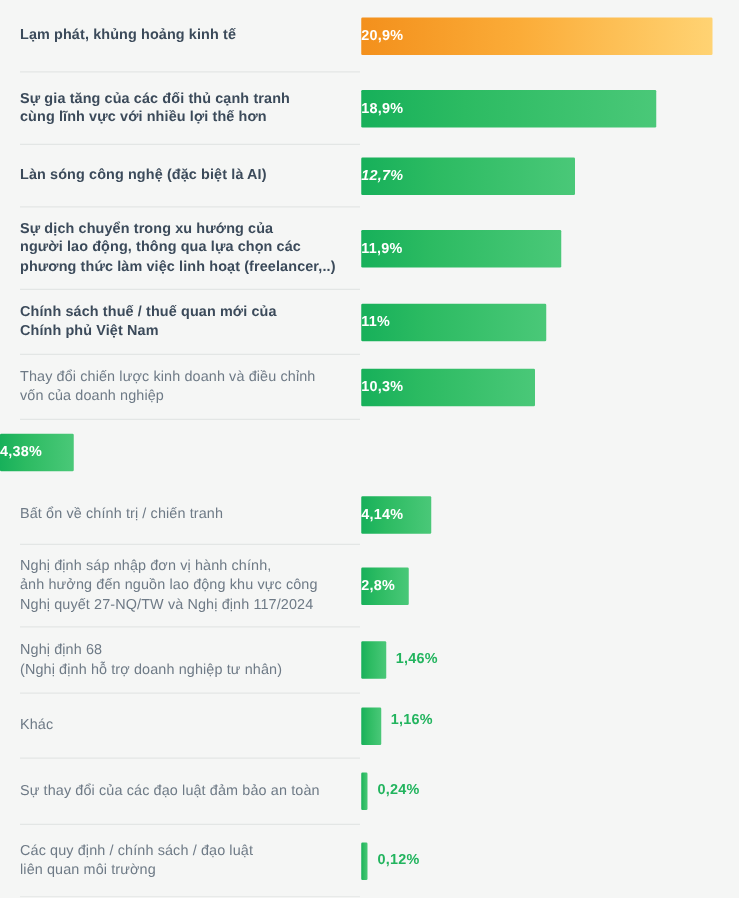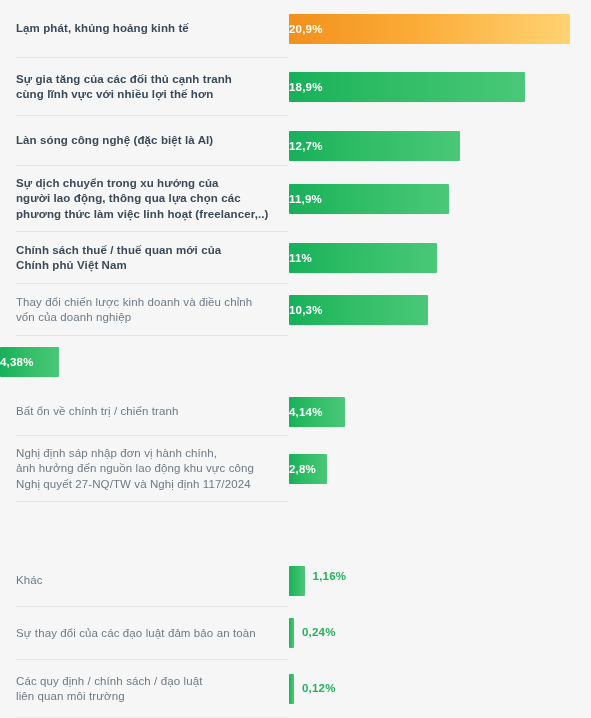--- a/index.html
+++ b/index.html
@@ -133,21 +133,21 @@
         <div class="bar green" style="width: 236px; margin-top: 14px;">
           <span class="val-inside">18,9%</span>
         </div>
       </div>
     </div>
     <div class="row emph" style="top: 116px; height: 50px;">
       <div class="label-cell">
         <div class="label-text">Làn sóng công nghệ (đặc biệt là AI)</div>
         <div class="divider"></div>
       </div>
-      <div class="bar-cell" style="align-items: center;">
+      <div class="bar-cell" style="align-items: flex-start; font-style: italic;">
         <div class="bar green" style="width: 170.815px; margin-top: 10px;">
           <span class="val-inside">12,7%</span>
         </div>
       </div>
     </div>
     <div class="row emph" style="top: 166px; height: 66px;">
       <div class="label-cell">
         <div class="label-text">Sự dịch chuyển trong xu hướng của
 người lao động, thông qua lựa chọn các
 phương thức làm việc linh hoạt (freelancer,..)</div>
@@ -207,20 +207,31 @@
 ảnh hưởng đến nguồn lao động khu vực công
 Nghị quyết 27-NQ/TW và Nghị định 117/2024</div>
         <div class="divider"></div>
       </div>
       <div class="bar-cell" style="align-items: flex-start;">
         <div class="bar green" style="width: 37.66px; margin-top: 18px;">
           <span class="val-inside">2,8%</span>
         </div>
       </div>
     </div>
+    <div class="row plain" style="top: 502px; height: 53px;">
+      <div class="label-cell">
+        <div class="label-text">Nghị định 68
+(Nghị định hỗ trợ doanh nghiệp tư nhân)</div>
+        <div class="divider"></div>
+      </div>
+      <div class="bar-cell" style="align-items: flex-start;">
+        <div class="bar green" style="width: 19.637px; margin-top: 11px;"></div>
+        <span class="val-outside" style="margin-top: 19px;">1,46%</span>
+      </div>
+    </div>
     <div class="row plain" style="top: 555px; height: 52px;">
       <div class="label-cell">
         <div class="label-text">Khác</div>
         <div class="divider"></div>
       </div>
       <div class="bar-cell" style="align-items: flex-start;">
         <div class="bar green" style="width: 15.602px; margin-top: 11px;"></div>
         <span class="val-outside" style="margin-top: 15px;">1,16%</span>
       </div>
     </div>

